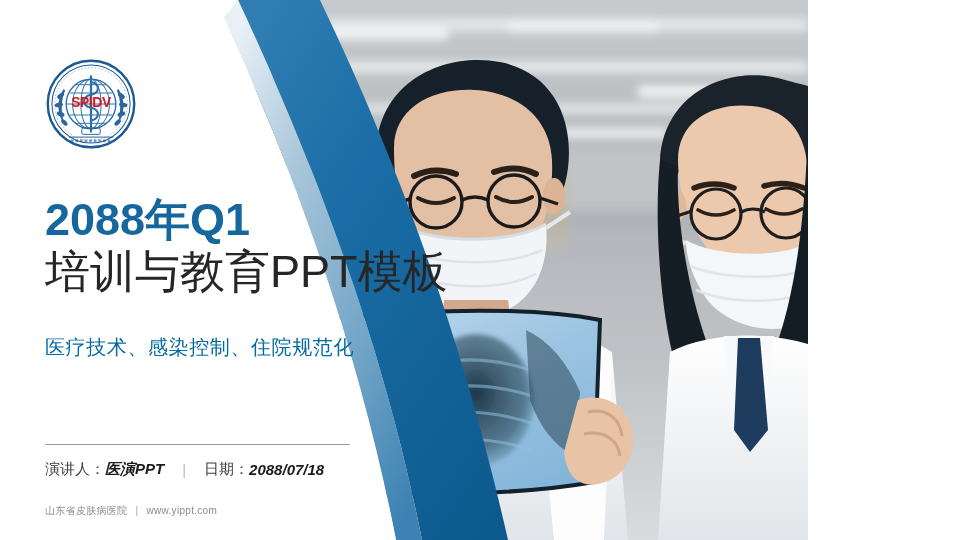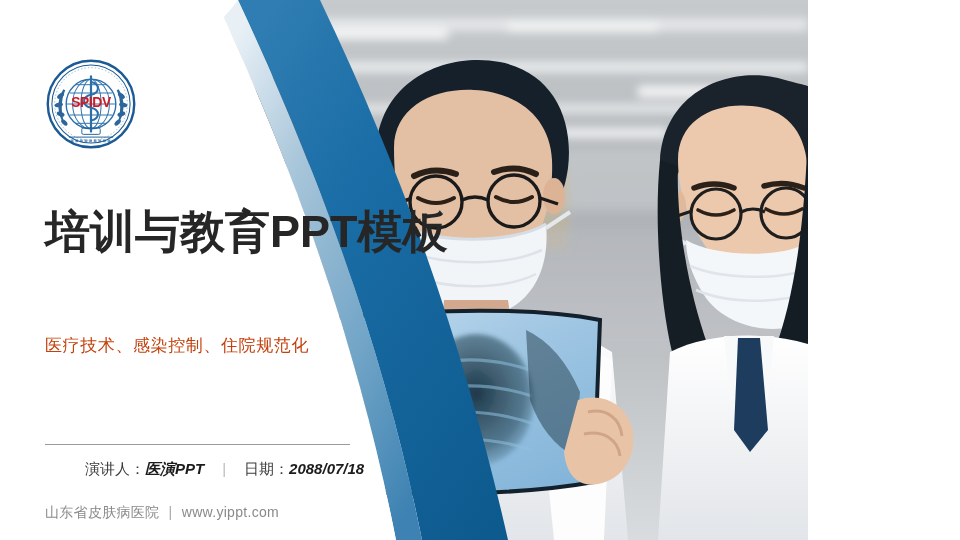--- a/index.html
+++ b/index.html
@@ -72,71 +72,70 @@
   .title-line1 {
     font-size: 45px;
     font-weight: bold;
     color: #15679e;
     line-height: 1.08;
     letter-spacing: 0px;
     white-space: nowrap;
   }
   .title-line2 {
     font-size: 45px;
-    font-weight: bold;
+    font-weight: normal;
     color: #262626;
     line-height: 1.12;
-    margin-top: 11px;
+    margin-top: 2px;
     white-space: nowrap;
   }
 
   .subtitle {
     position: absolute;
     left: 45px;
     top: 334px;
-    font-size: 17px;
-    color: #c2410c;
+    font-size: 20px;
+    color: #0369a1;
     letter-spacing: 0.6px;
     white-space: nowrap;
   }
 
   .divider {
     position: absolute;
     left: 45px;
     top: 444px;
     width: 305px;
     height: 1px;
     background: #9a9a9a;
   }
 
   .meta-row {
     position: absolute;
     left: 45px;
     top: 460px;
     display: flex;
-    align-items: flex-start;
+    align-items: center;
     font-size: 15px;
     color: #3b3b3b;
     white-space: nowrap;
-    margin-left: 40px;
   }
   .meta-label { color: #3b3b3b; }
   .meta-value { font-weight: bold; color: #1c1c1c; font-style: italic; }
   .meta-sep {
     display: inline-block;
     margin: 0 18px;
     color: #bcbcbc;
     font-weight: normal;
   }
 
   .footer-line {
     position: absolute;
     left: 45px;
     top: 504px;
-    font-size: 14px;
+    font-size: 10px;
     color: #8a8a8a;
     letter-spacing: 0.3px;
     white-space: nowrap;
   }
   .footer-pipe { margin: 0 5px; color: #a8a8a8; }
 </style>
 </head>
 <body>
 
 <div id="slide">
@@ -397,20 +396,21 @@
           <rect x="48" y="88.5" width="3" height="3"></rect>
             <rect x="53" y="88.5" width="3" height="3"></rect>
           <rect x="58" y="88.5" width="3" height="3"></rect>
             <rect x="63" y="88.5" width="3" height="3"></rect>
           <rect x="68" y="88.5" width="3" height="3"></rect>
         </g>
       </svg>
     </div>
 
     <div class="title-block">
+      <div class="title-line1">2088年Q1</div>
       <div class="title-line2">培训与教育PPT模板</div>
     </div>
 
     <div class="subtitle">医疗技术、感染控制、住院规范化</div>
 
     <div class="divider"></div>
 
     <div class="meta-row">
       <span class="meta-label">演讲人：</span>
       <span class="meta-value">医演PPT</span>

